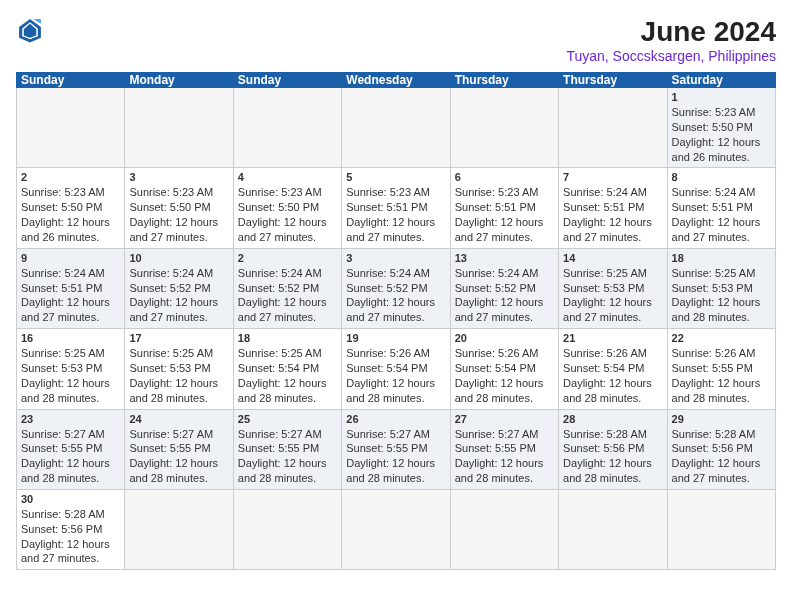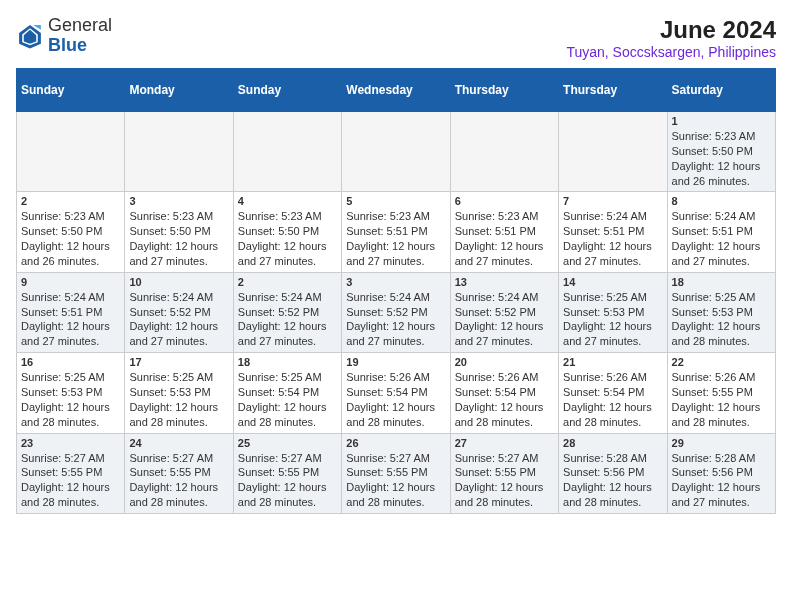--- a/index.html
+++ b/index.html
@@ -29,39 +29,39 @@
     .logo-text span.general { color: #333; font-weight: normal; }
     .logo-text span.blue { color: #1a5fa8; font-weight: bold; }
     .logo-icon {
       width: 28px;
       height: 28px;
     }
     .title-block {
       text-align: right;
     }
     .month-year {
-      font-size: 24px;
+      font-size: 28px;
       font-weight: bold;
       color: #222;
     }
     .location {
       font-size: 14px;
       color: #6d28d9;
     }
     .calendar {
       width: 100%;
       border-collapse: collapse;
       border: 1px solid #ccc;
     }
     .calendar th {
       background: #1a5fa8;
       color: #fff;
       font-size: 12px;
       font-weight: bold;
-      padding: 14px 4px;
+      padding: 0 4px;
       text-align: left;
       border: 1px solid #1a5fa8;
     }
     .calendar td {
       vertical-align: top;
       border: 1px solid #ccc;
       padding: 3px 4px;
       font-size: 9.5px;
       color: #333;
       background: #fff;
@@ -91,24 +91,20 @@
 <body>
 
 <div class="header">
   <div class="logo">
     <svg class="logo-icon" viewBox="0 0 36 36">
       <polygon points="18,4 32,14 32,28 18,34 4,28 4,14" fill="#1a5fa8"></polygon>
       <polygon points="18,8 28,16 28,26 18,30 8,26 8,16" fill="#fff"></polygon>
       <polygon points="18,10 26,17 26,25 18,28 10,25 10,17" fill="#1a5fa8"></polygon>
       <polygon points="22,4 32,10 32,4" fill="#4da6e8"></polygon>
     </svg>
-    <div class="logo-text">
-      <span class="general">General</span><br>
-      <span class="blue">Blue</span>
-    </div>
   </div>
   <div class="title-block">
     <div class="month-year">June 2024</div>
     <div class="location">Tuyan, Soccsksargen, Philippines</div>
   </div>
 </div>
 
 <table class="calendar">
   <thead>
     <tr>
@@ -305,14 +301,28 @@
 Sunset: 5:56 PM
 Daylight: 12 hours and 28 minutes.</div>
         </td>
         <td>
           <span class="day-num">29</span>
           <div class="day-info">Sunrise: 5:28 AM
 Sunset: 5:56 PM
 Daylight: 12 hours and 27 minutes.</div>
         </td>
       </tr>
+      <tr>
+        <td>
+          <span class="day-num">30</span>
+          <div class="day-info">Sunrise: 5:28 AM
+Sunset: 5:56 PM
+Daylight: 12 hours and 27 minutes.</div>
+        </td>
+        <td class="empty"></td>
+        <td class="empty"></td>
+        <td class="empty"></td>
+        <td class="empty"></td>
+        <td class="empty"></td>
+        <td class="empty"></td>
+      </tr>
     </tbody>
 </table>
 
 </body></html>

